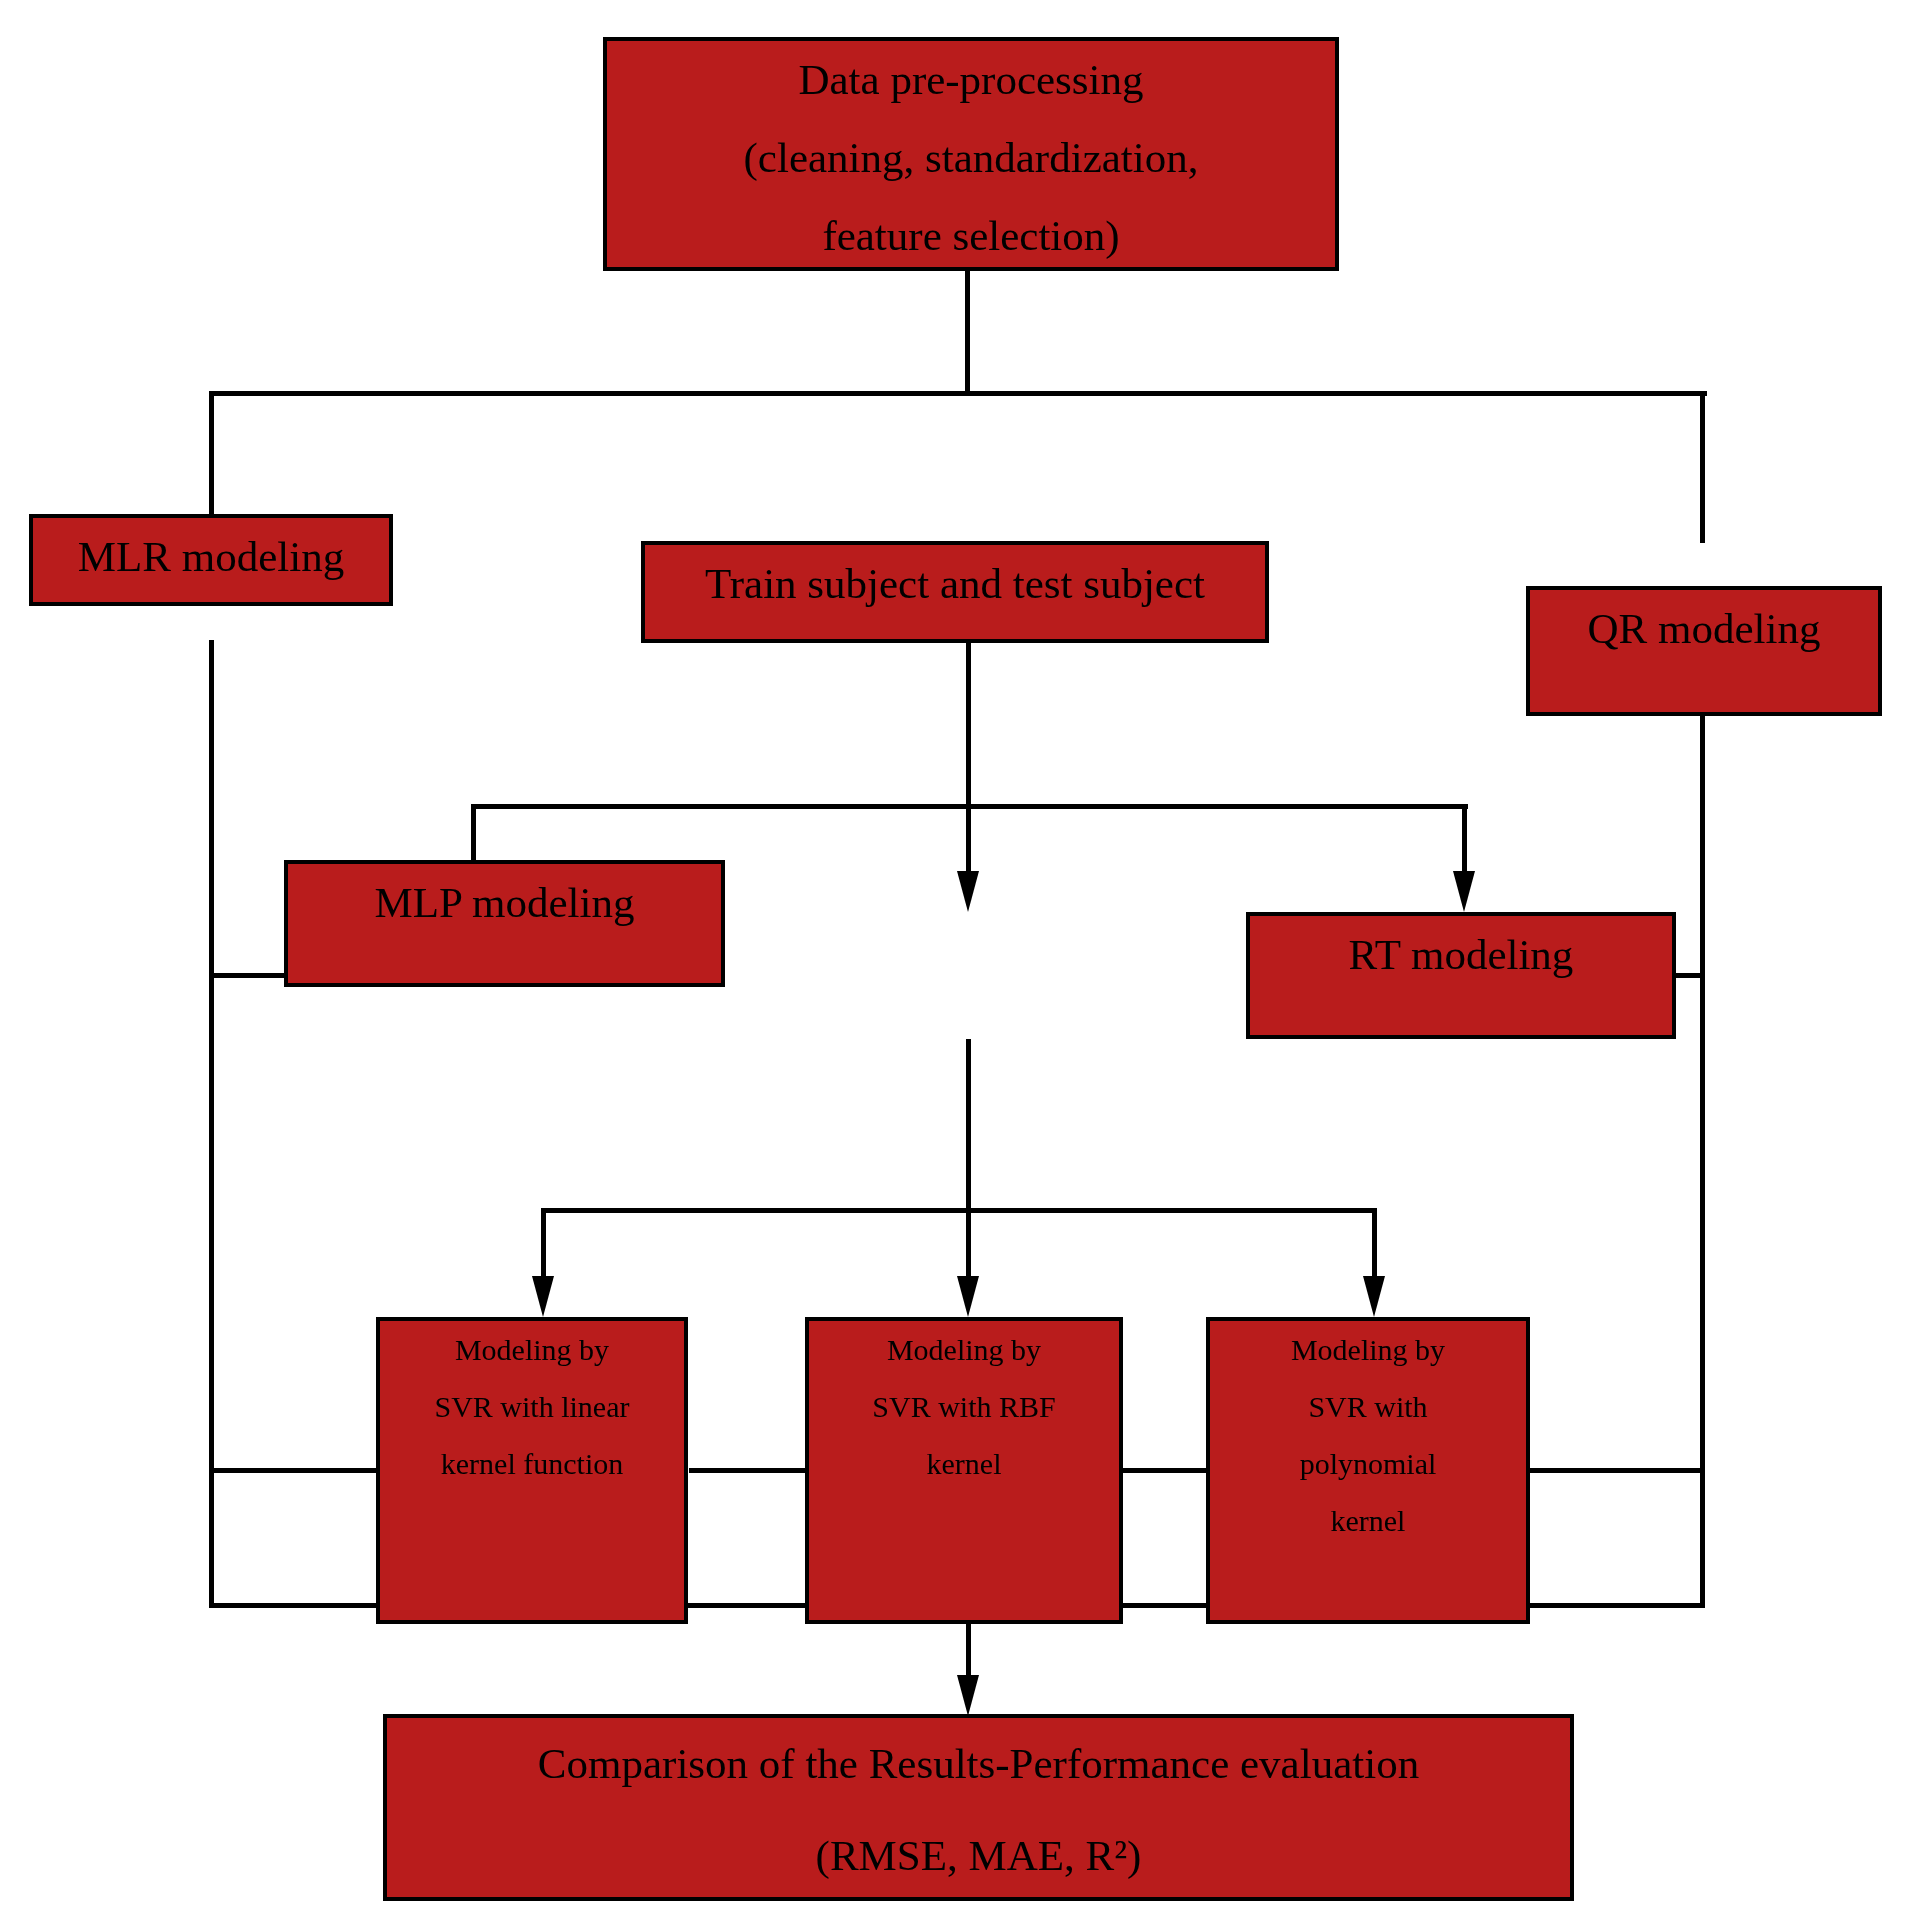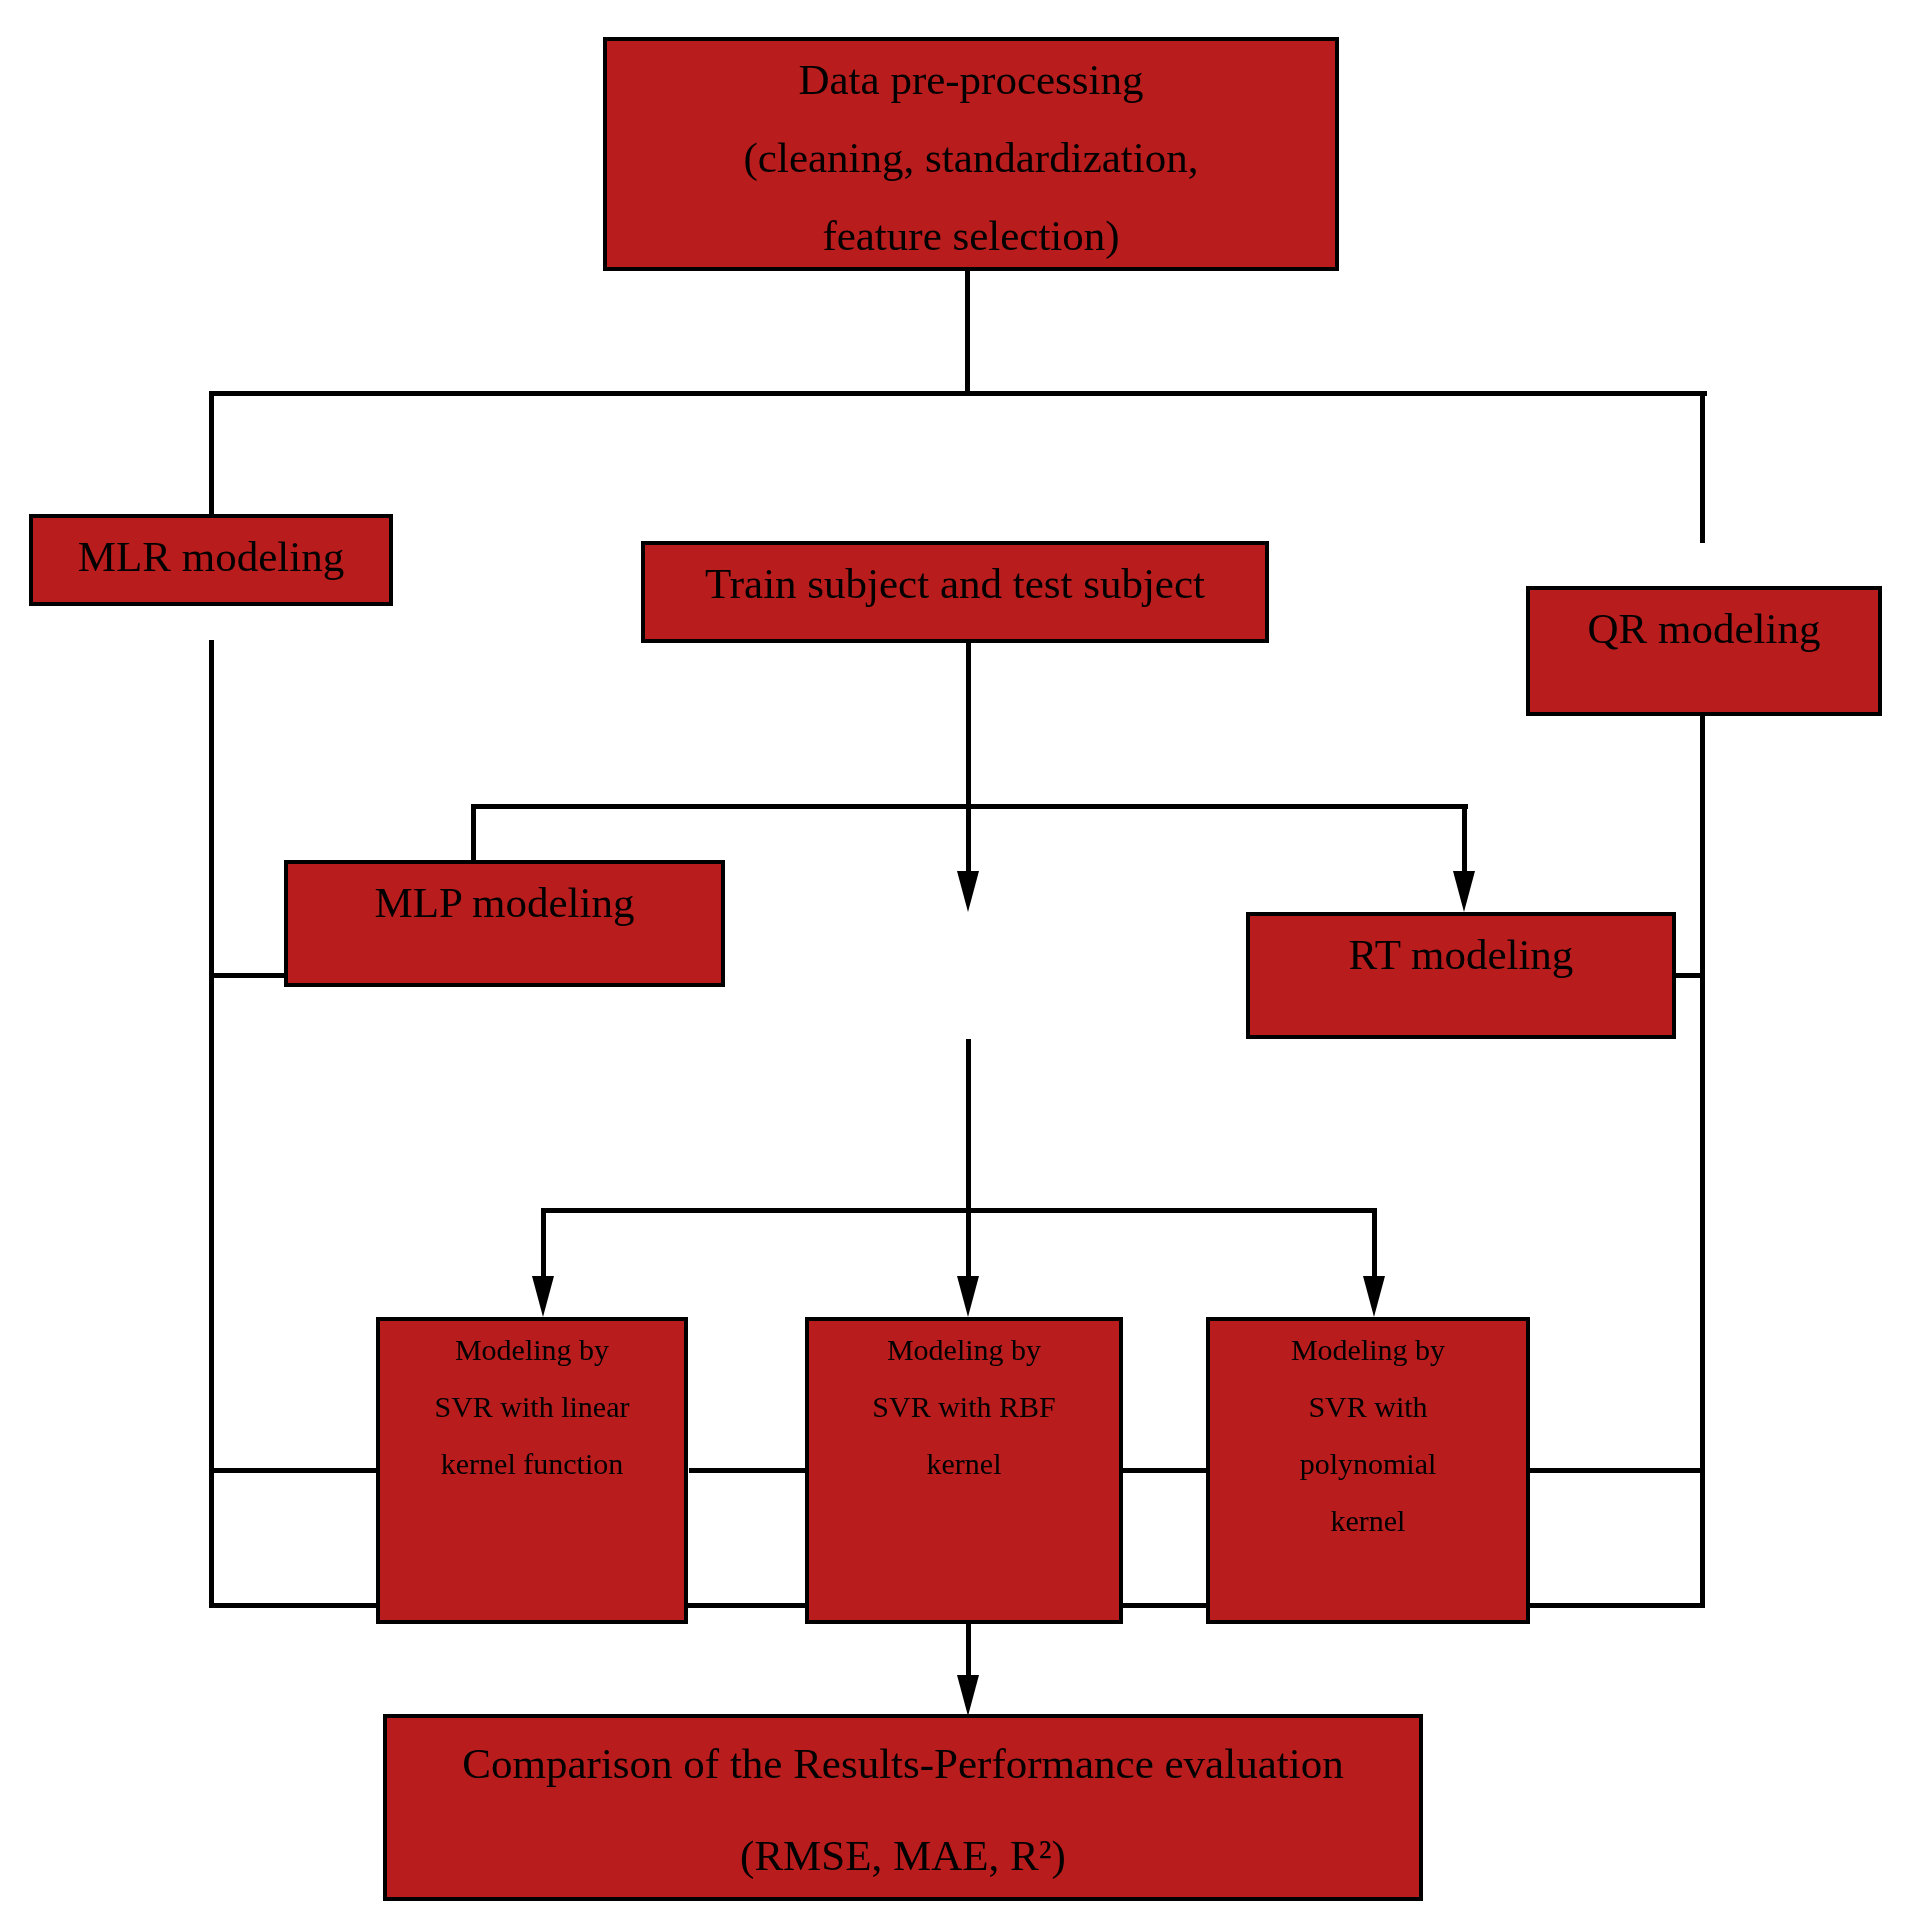--- a/index.html
+++ b/index.html
@@ -121,19 +121,19 @@
 kernel</span>
   </div>
 
   <div class="box" style="left:1206px; top:1317px; width:324px; height:307px;">
     <span class="lbl small">Modeling by
 SVR with
 polynomial
 kernel</span>
   </div>
 
-  <div class="box" style="left:383px; top:1714px; width:1040px; height:187px;">
+  <div class="box" style="left:383px; top:1714px; width:1191px; height:187px;">
     <span class="lbl cmp">Comparison of the Results-Performance evaluation
 (RMSE, MAE, R²)</span>
   </div>
 
 </div>
 
 
 </body></html>

